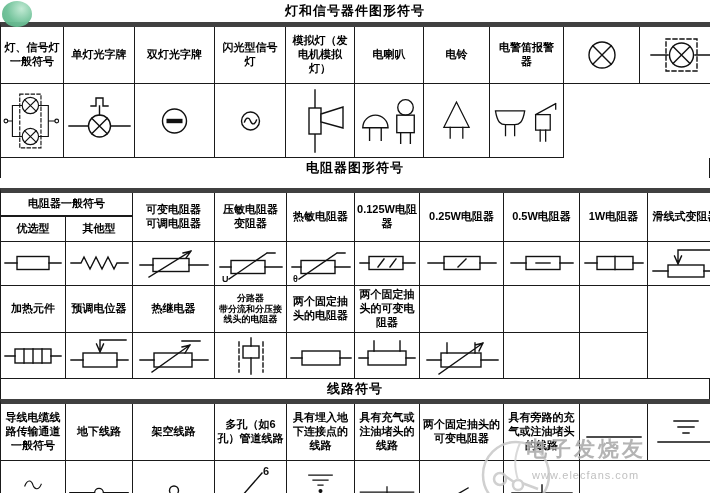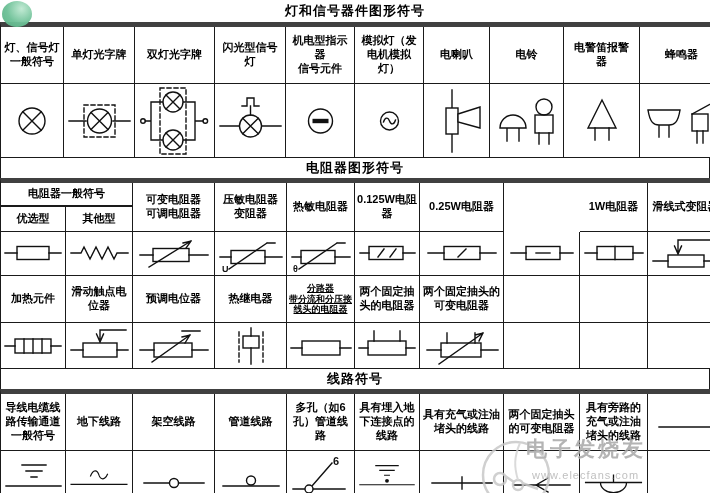--- a/index.html
+++ b/index.html
@@ -6,28 +6,28 @@
   .page{position:relative;width:710px;height:493px;background:#fff;overflow:hidden;
         font-family:"Liberation Sans","DejaVu Sans",sans-serif;color:#000;}
   .titlebar{display:flex;align-items:center;justify-content:center;
             font-weight:bold;font-size:13px;letter-spacing:1px;}
   .t1{height:22px;}
   .t2,.t3{height:20px;border-left:1px solid #1a1a1a;border-right:1px solid #1a1a1a;font-family:Liberation Serif, serif;}
   .grid{display:grid;border-left:1px solid #1a1a1a;border-top:5px solid #404040;}
   .g1{grid-template-columns:63px 71px 80px 71px 69px 69px 66px 74px 76px 84px;
       grid-template-rows:57px 74px;}
   .g2{grid-template-columns:65px 67px 82px 72px 68px 65px 84px 76px 68px 76px;
-      grid-template-rows:24px 25px 44px 47px 46px;}
+      grid-template-rows:24px 25px 44px 47px 46px;margin-top:10px;}
   .g3{grid-template-columns:65px 67px 82px 72px 68px 65px 84px 76px 68px 76px;
       grid-template-rows:57px 50px;}
   .cell{border-right:1px solid #1a1a1a;border-bottom:1px solid #1a1a1a;
         display:flex;align-items:center;justify-content:center;text-align:center;
         box-sizing:border-box;overflow:hidden;}
   .hdr{font-weight:bold;font-size:11px;line-height:1.25;padding:1px 2px;white-space:pre-line;}
-  .small{font-size:9px;line-height:1.2;text-decoration:underline;}
+  .small{font-size:9px;line-height:1.2;}
   .group{grid-column:1/3;grid-row:1;border-bottom-width:2px;}
   .rspan{grid-row:1/3;}
   .sym svg{display:block;}
   .s{stroke:#111;fill:none;stroke-width:1.4;stroke-linecap:square;}
   .w{fill:#fff;}
   .d{stroke-dasharray:4 3;}
   .f{fill:#111;stroke:none;}
   .svgtxt{font-family:"Liberation Sans",sans-serif;font-size:9px;font-weight:bold;fill:#111;}
   .svgnum{font-family:"Liberation Sans",sans-serif;font-size:11px;font-weight:bold;fill:#111;}
   .blob{position:absolute;left:2px;top:1px;width:30px;height:26px;border-radius:50%;
@@ -46,28 +46,25 @@
   <div class="blob"></div>
 
   <div class="titlebar t1">灯和信号器件图形符号</div>
 
   <div class="grid g1">
     <div class="cell hdr">灯、信号灯一般符号</div>
     <div class="cell hdr">单灯光字牌</div>
     <div class="cell hdr">双灯光字牌</div>
     <div class="cell hdr">闪光型信号
 灯</div>
-    <div class="cell hdr">机电型指示器
-信号元件</div>
     <div class="cell hdr">模拟灯（发电机模拟灯）</div>
     <div class="cell hdr">电喇叭</div>
     <div class="cell hdr">电铃</div>
     <div class="cell hdr">电警笛报警
 器</div>
-    <div class="cell hdr">蜂鸣器</div>
 
     <div class="cell sym">
       <svg width="60" height="70" viewBox="0 0 60 70">
         <circle class="s" cx="30" cy="35" r="13"></circle>
         <path class="s" d="M20.8,25.8 L39.2,44.2 M39.2,25.8 L20.8,44.2"></path>
       </svg>
     </div>
     <div class="cell sym">
       <svg width="67" height="70" viewBox="0 0 67 70">
         <path class="s" d="M3,35 H20 M47,35 H64"></path>
@@ -144,20 +141,21 @@
     <div class="cell hdr group">电阻器一般符号</div>
     <div class="cell hdr" style="grid-column:1;grid-row:2">优选型</div>
     <div class="cell hdr" style="grid-column:2;grid-row:2">其他型</div>
     <div class="cell hdr rspan" style="grid-column:3">可变电阻器
 可调电阻器</div>
     <div class="cell hdr rspan" style="grid-column:4">压敏电阻器
 变阻器</div>
     <div class="cell hdr rspan" style="grid-column:5">热敏电阻器</div>
     <div class="cell hdr rspan" style="grid-column:6">0.125W电阻器</div>
     <div class="cell hdr rspan" style="grid-column:7">0.25W电阻器</div>
+    <div class="cell hdr rspan" style="grid-column:8">0.5W电阻器</div>
     <div class="cell hdr rspan" style="grid-column:9">1W电阻器</div>
     <div class="cell hdr rspan" style="grid-column:10">滑线式变阻器</div>
 
     <div class="cell sym" style="grid-row:3">
       <svg width="62" height="41" viewBox="0 0 62 41">
         <path class="s" d="M3,20 H15 M47,20 H59"></path>
           <rect class="s" x="15" y="13.5" width="32" height="13"></rect>
       </svg>
     </div>
     <div class="cell sym" style="grid-row:3">
@@ -218,21 +216,20 @@
     </div>
     <div class="cell sym" style="grid-row:3">
       <svg width="72" height="41" viewBox="0 0 72 41">
         <path class="s" d="M3,28 H18 M54,28 H69"></path>
           <rect class="s" x="18" y="22" width="36" height="12"></rect>
         <path class="s" d="M28,7 H68 M28,7 V19 M28,21 L24.5,13 M28,21 L31.5,13"></path>
       </svg>
     </div>
 
     <div class="cell hdr" style="grid-row:4">加热元件</div>
-    <div class="cell hdr" style="grid-row:4">滑动触点电位器</div>
     <div class="cell hdr" style="grid-row:4">预调电位器</div>
     <div class="cell hdr" style="grid-row:4">热继电器</div>
     <div class="cell hdr small" style="grid-row:4">分路器
 带分流和分压接线头的电阻器</div>
     <div class="cell hdr" style="grid-row:4">两个固定抽头的电阻器</div>
     <div class="cell hdr" style="grid-row:4">两个固定抽头的可变电阻器</div>
     <div class="cell hdr" style="grid-row:4"></div>
     <div class="cell hdr" style="grid-row:4"></div>
     <div class="cell hdr" style="grid-row:4"></div>
 
@@ -288,21 +285,20 @@
     <div class="cell sym" style="grid-row:5"></div>
     <div class="cell sym" style="grid-row:5"></div>
   </div>
 
   <div class="titlebar t3">线路符号</div>
 
   <div class="grid g3">
     <div class="cell hdr">导线电缆线路传输通道一般符号</div>
     <div class="cell hdr">地下线路</div>
     <div class="cell hdr">架空线路</div>
-    <div class="cell hdr">管道线路</div>
     <div class="cell hdr">多孔（如6孔）管道线路</div>
     <div class="cell hdr">具有埋入地下连接点的线路</div>
     <div class="cell hdr">具有充气或注油堵头的线路</div>
     <div class="cell hdr">两个固定抽头的可变电阻器</div>
     <div class="cell hdr">具有旁路的充气或注油堵头的线路</div>
 
     <div class="cell sym">
       <svg width="62" height="46" viewBox="0 0 62 46">
         <path class="s" d="M4,28 H58"></path>
       </svg>

